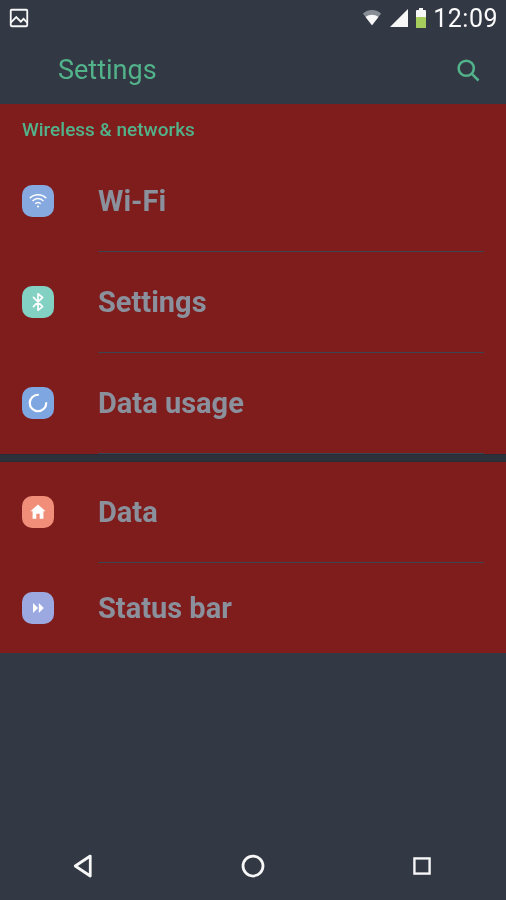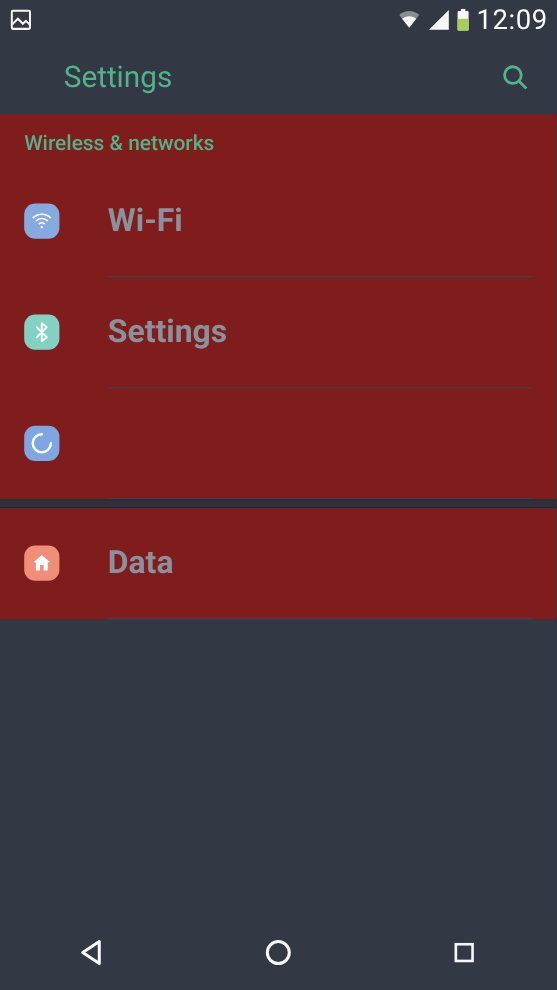--- a/index.html
+++ b/index.html
@@ -186,39 +186,49 @@
     <div class="row-label">Settings</div>
   </div>
   <div class="row-divider"></div>
 
   <div class="row">
     <div class="row-icon ic-blue2">
       <svg width="22" height="22" viewBox="0 0 24 24" fill="none" stroke="#fff" stroke-width="2.4" stroke-linecap="round">
         <path d="M12 3 A9 9 0 1 0 21 12"></path>
       </svg>
     </div>
+    <div class="row-label">Data usage</div>
   </div>
   <div class="row-divider"></div>
 
 </div>
 
 <div class="section-gap"></div>
 
 <div class="section">
 
   <div class="row">
     <div class="row-icon ic-coral">
       <svg width="20" height="20" viewBox="0 0 24 24" fill="#fff">
         <path d="M12 3 L21 11 L18.5 11 L18.5 20 L14 20 L14 14 L10 14 L10 20 L5.5 20 L5.5 11 L3 11 Z"></path>
       </svg>
     </div>
     <div class="row-label">Data</div>
   </div>
   <div class="row-divider"></div>
 
+  <div class="row" style="height:90px">
+    <div class="row-icon ic-lav">
+      <svg width="20" height="20" viewBox="0 0 24 24" fill="#fff">
+        <polygon points="6,6 12,12 6,18"></polygon>
+        <polygon points="13,6 19,12 13,18"></polygon>
+      </svg>
+    </div>
+    <div class="row-label">Status bar</div>
+  </div>
 </div>
 
 <div class="nav-bar">
   <div class="nav-btn">
     <span>
       <svg width="30" height="30" viewBox="0 0 24 24" fill="none" stroke="#f7f7f7" stroke-width="2.2" stroke-linejoin="round" stroke-linecap="round">
         <polygon points="17,4 5,12 17,20"></polygon>
       </svg>
     </span>
   </div>

